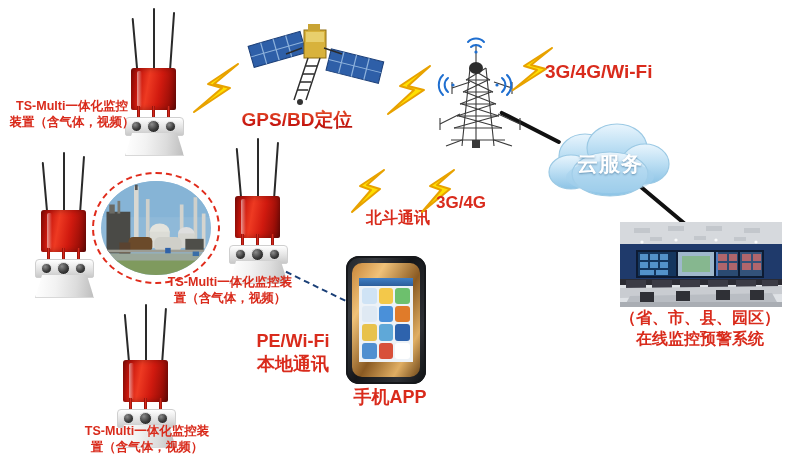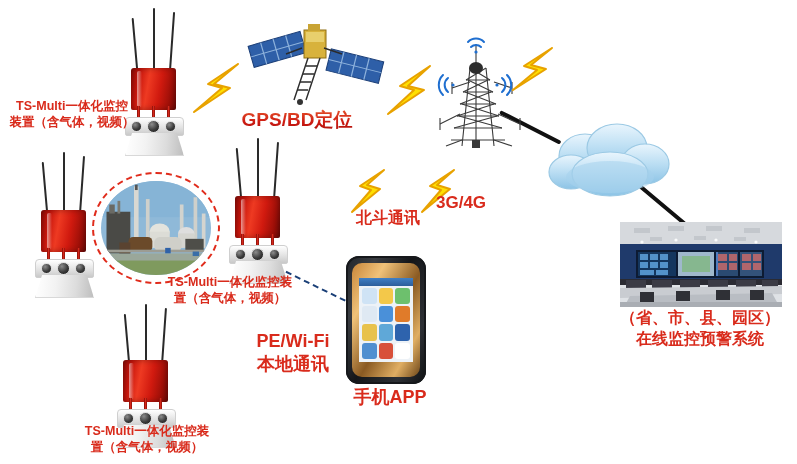--- a/index.html
+++ b/index.html
@@ -292,47 +292,49 @@
         <circle cx="65" cy="65" r="1.6" fill="#1f6fd0" stroke="none"></circle>
       </g>
     </svg>
   </div>
 
   <div class="bolt" style="left:508px;top:46px;width:54px;height:46px;">
     <svg viewBox="0 0 54 46" width="54" height="46">
         <polygon points="44,2 16,20 29,24 5,44 38,23 23,19" fill="#ffe000" stroke="#e8a200" stroke-width="2" stroke-linejoin="round"></polygon>
       </svg>
   </div>
+  <div class="lbl" style="left:545px;top:60px;width:180px;font-size:19px;text-align:left;">3G/4G/Wi-Fi</div>
 
   <div class="cloud-wrap" style="left:545px;top:122px;width:130px;height:82px;">
     <svg viewBox="0 0 130 82" width="130" height="82">
       <defs>
         <linearGradient id="cg" x1="0" y1="0" x2="0" y2="1">
           <stop offset="0%" stop-color="#e9f5fd"></stop>
           <stop offset="45%" stop-color="#bfe0f4"></stop>
           <stop offset="100%" stop-color="#8dc4e6"></stop>
         </linearGradient>
       </defs>
       <g fill="url(#cg)" stroke="#9bc9e4" stroke-width="1.2">
         <ellipse cx="40" cy="34" rx="26" ry="22"></ellipse>
         <ellipse cx="72" cy="26" rx="30" ry="24"></ellipse>
         <ellipse cx="100" cy="42" rx="24" ry="20"></ellipse>
         <ellipse cx="26" cy="50" rx="22" ry="17"></ellipse>
         <ellipse cx="65" cy="52" rx="38" ry="22"></ellipse>
       </g>
       <ellipse cx="65" cy="55" rx="44" ry="16" fill="#a5d2ec" opacity="0.55"></ellipse>
     </svg>
+    <div class="cloud-text" style="top:28px;font-size:21px;">云服务</div>
   </div>
 
   <div class="bolt" style="left:348px;top:168px;width:46px;height:46px;">
     <svg viewBox="0 0 46 46" width="46" height="46">
         <polygon points="36,2 12,18 23,22 4,44 32,21 19,17" fill="#ffe000" stroke="#e8a200" stroke-width="2" stroke-linejoin="round"></polygon>
       </svg>
   </div>
-  <div class="lbl" style="left:340px;top:208px;width:96px;font-size:16px;">北斗通讯</div>
+  <div class="lbl" style="left:350px;top:208px;width:96px;font-size:16px;">北斗通讯</div>
 
   <div class="bolt" style="left:418px;top:168px;width:46px;height:46px;">
     <svg viewBox="0 0 46 46" width="46" height="46">
         <polygon points="36,2 12,18 23,22 4,44 32,21 19,17" fill="#ffe000" stroke="#e8a200" stroke-width="2" stroke-linejoin="round"></polygon>
       </svg>
   </div>
   <div class="lbl" style="left:436px;top:192px;width:90px;font-size:17px;text-align:left;">3G/4G</div>
 
   <div class="pda" style="left:346px;top:256px;width:80px;height:128px;">
     <div class="pda-frame"></div>

